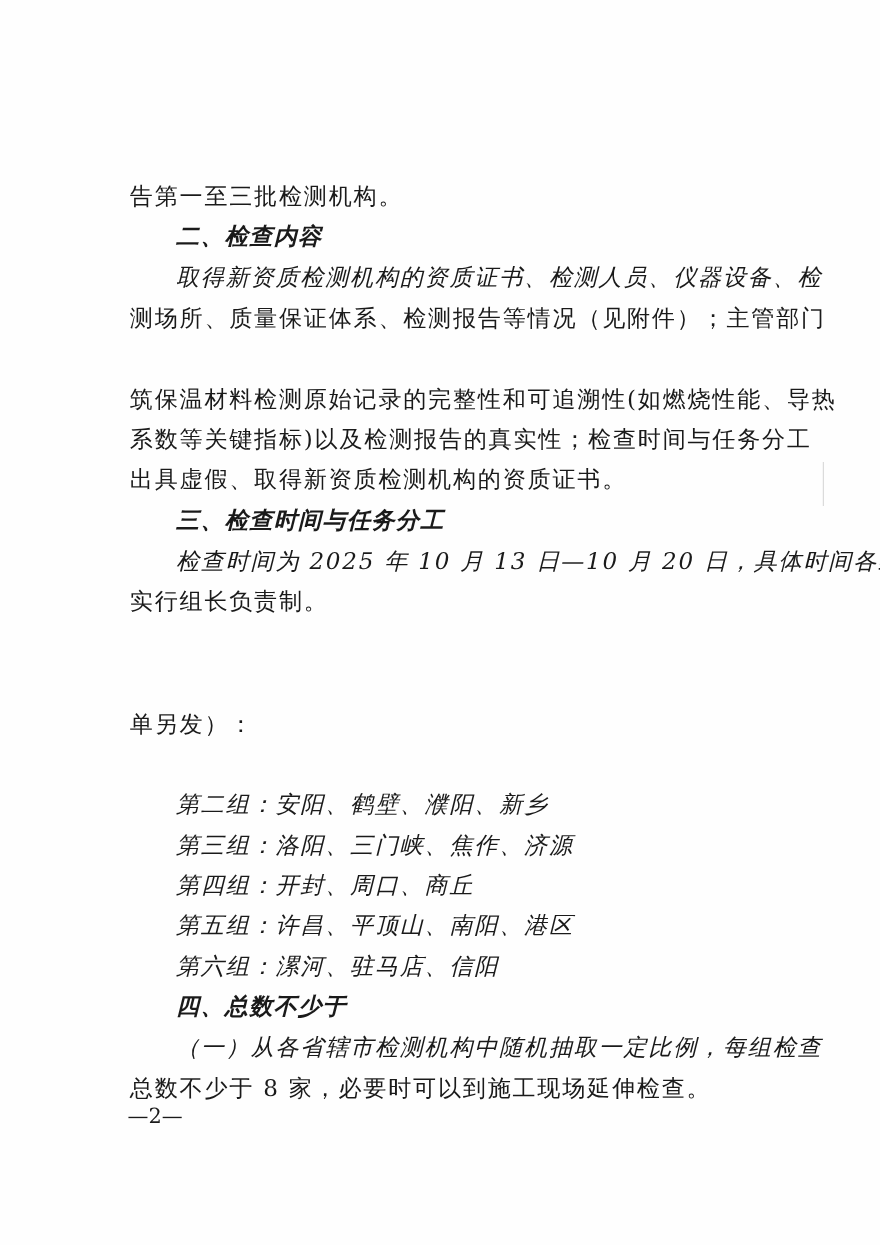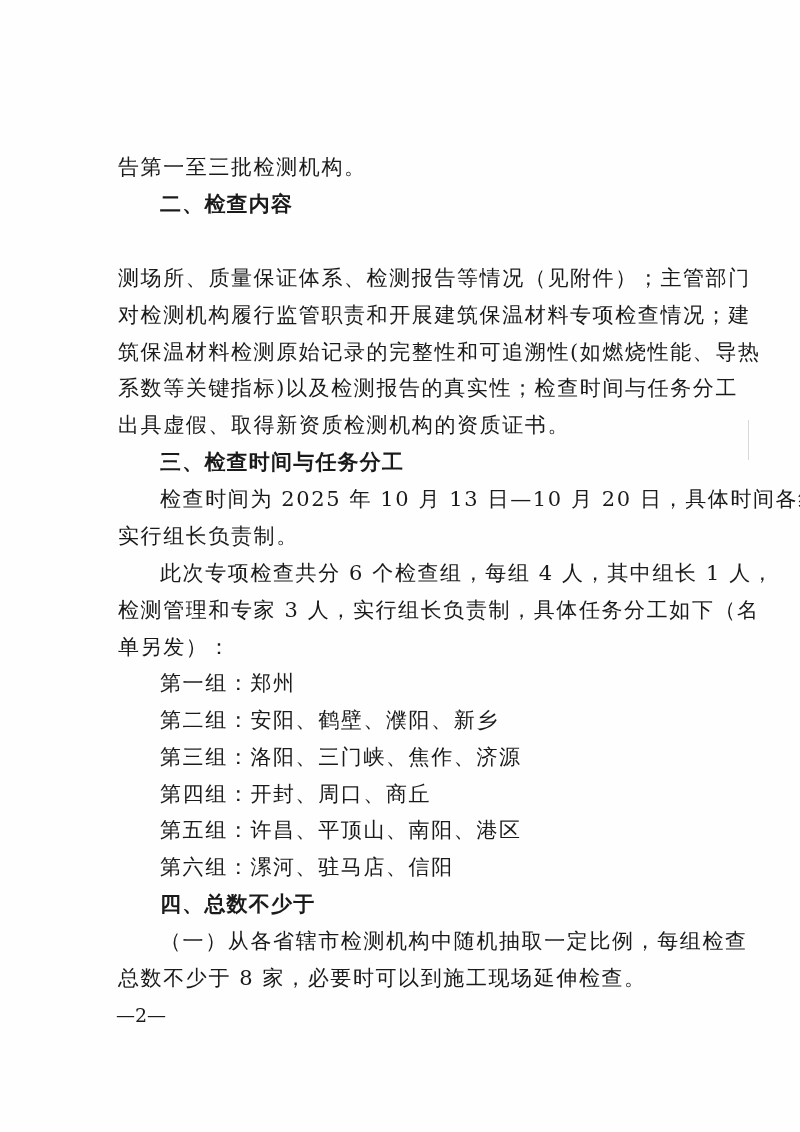--- a/index.html
+++ b/index.html
@@ -1,44 +1,41 @@
 <!DOCTYPE html>
 <html><head>
 <meta charset="utf-8">
 <style>
   html, body { margin: 0; padding: 0; background: #ffffff; }
   body { width: 800px; height: 1132px; position: relative; overflow: hidden;
          font-family: "DejaVu Serif", "Liberation Serif", serif; color: #1a1a1a; }
   .page { position: absolute; left: 0; top: 0; width: 800px; height: 1132px; background: #fefefe; }
   .line { position: absolute; left: 118px; width: 600px; font-size: 21px; line-height: 28px;
-          white-space: nowrap; letter-spacing: 1.6px; }
-  .indent { left: 160px; }
+          white-space: nowrap; letter-spacing: 1.6px; margin-top: 11px; }
+  .indent { left: 160px; font-style: italic; }
   .heading { font-weight: bold; font-family: "DejaVu Sans", "Liberation Sans", sans-serif; letter-spacing: 1.2px; }
   .page-number { position: absolute; left: 116px; top: 1003px; font-size: 19px; line-height: 24px;
                  letter-spacing: 0px; }
   .scan-mark { position: absolute; left: 748px; width: 1px; background: #d8d8d8; }
 </style>
 </head>
 <body>
 
 <div class="page">
   <div class="line" style="top:153px">告第一至三批检测机构。</div>
   <div class="line indent heading" style="top:190px">二、检查内容</div>
+  <div class="line indent" style="top:227px">取得新资质检测机构的资质证书、检测人员、仪器设备、检</div>
   <div class="line" style="top:264px">测场所、质量保证体系、检测报告等情况（见附件）；主管部门</div>
-  <div class="line" style="top:301px">对检测机构履行监管职责和开展建筑保温材料专项检查情况；建</div>
   <div class="line" style="top:338px">筑保温材料检测原始记录的完整性和可追溯性(如燃烧性能、导热</div>
   <div class="line" style="top:374px">系数等关键指标)以及检测报告的真实性；检查时间与任务分工</div>
   <div class="line" style="top:411px">出具虚假、取得新资质检测机构的资质证书。</div>
   <div class="line indent heading" style="top:448px">三、检查时间与任务分工</div>
   <div class="line indent" style="top:485px">检查时间为 2025 年 10 月 13 日—10 月 20 日，具体时间各组</div>
   <div class="line" style="top:522px">实行组长负责制。</div>
-  <div class="line indent" style="top:559px">此次专项检查共分 6 个检查组，每组 4 人，其中组长 1 人，</div>
-  <div class="line" style="top:596px">检测管理和专家 3 人，实行组长负责制，具体任务分工如下（名</div>
   <div class="line" style="top:633px">单另发）：</div>
-  <div class="line indent" style="top:669px">第一组：郑州</div>
   <div class="line indent" style="top:706px">第二组：安阳、鹤壁、濮阳、新乡</div>
   <div class="line indent" style="top:743px">第三组：洛阳、三门峡、焦作、济源</div>
   <div class="line indent" style="top:780px">第四组：开封、周口、商丘</div>
   <div class="line indent" style="top:816px">第五组：许昌、平顶山、南阳、港区</div>
   <div class="line indent" style="top:853px">第六组：漯河、驻马店、信阳</div>
   <div class="line indent heading" style="top:890px">四、总数不少于</div>
   <div class="line indent" style="top:927px">（一）从各省辖市检测机构中随机抽取一定比例，每组检查</div>
   <div class="line" style="top:964px">总数不少于 8 家，必要时可以到施工现场延伸检查。</div>
 
   <div class="page-number">—2—</div>

